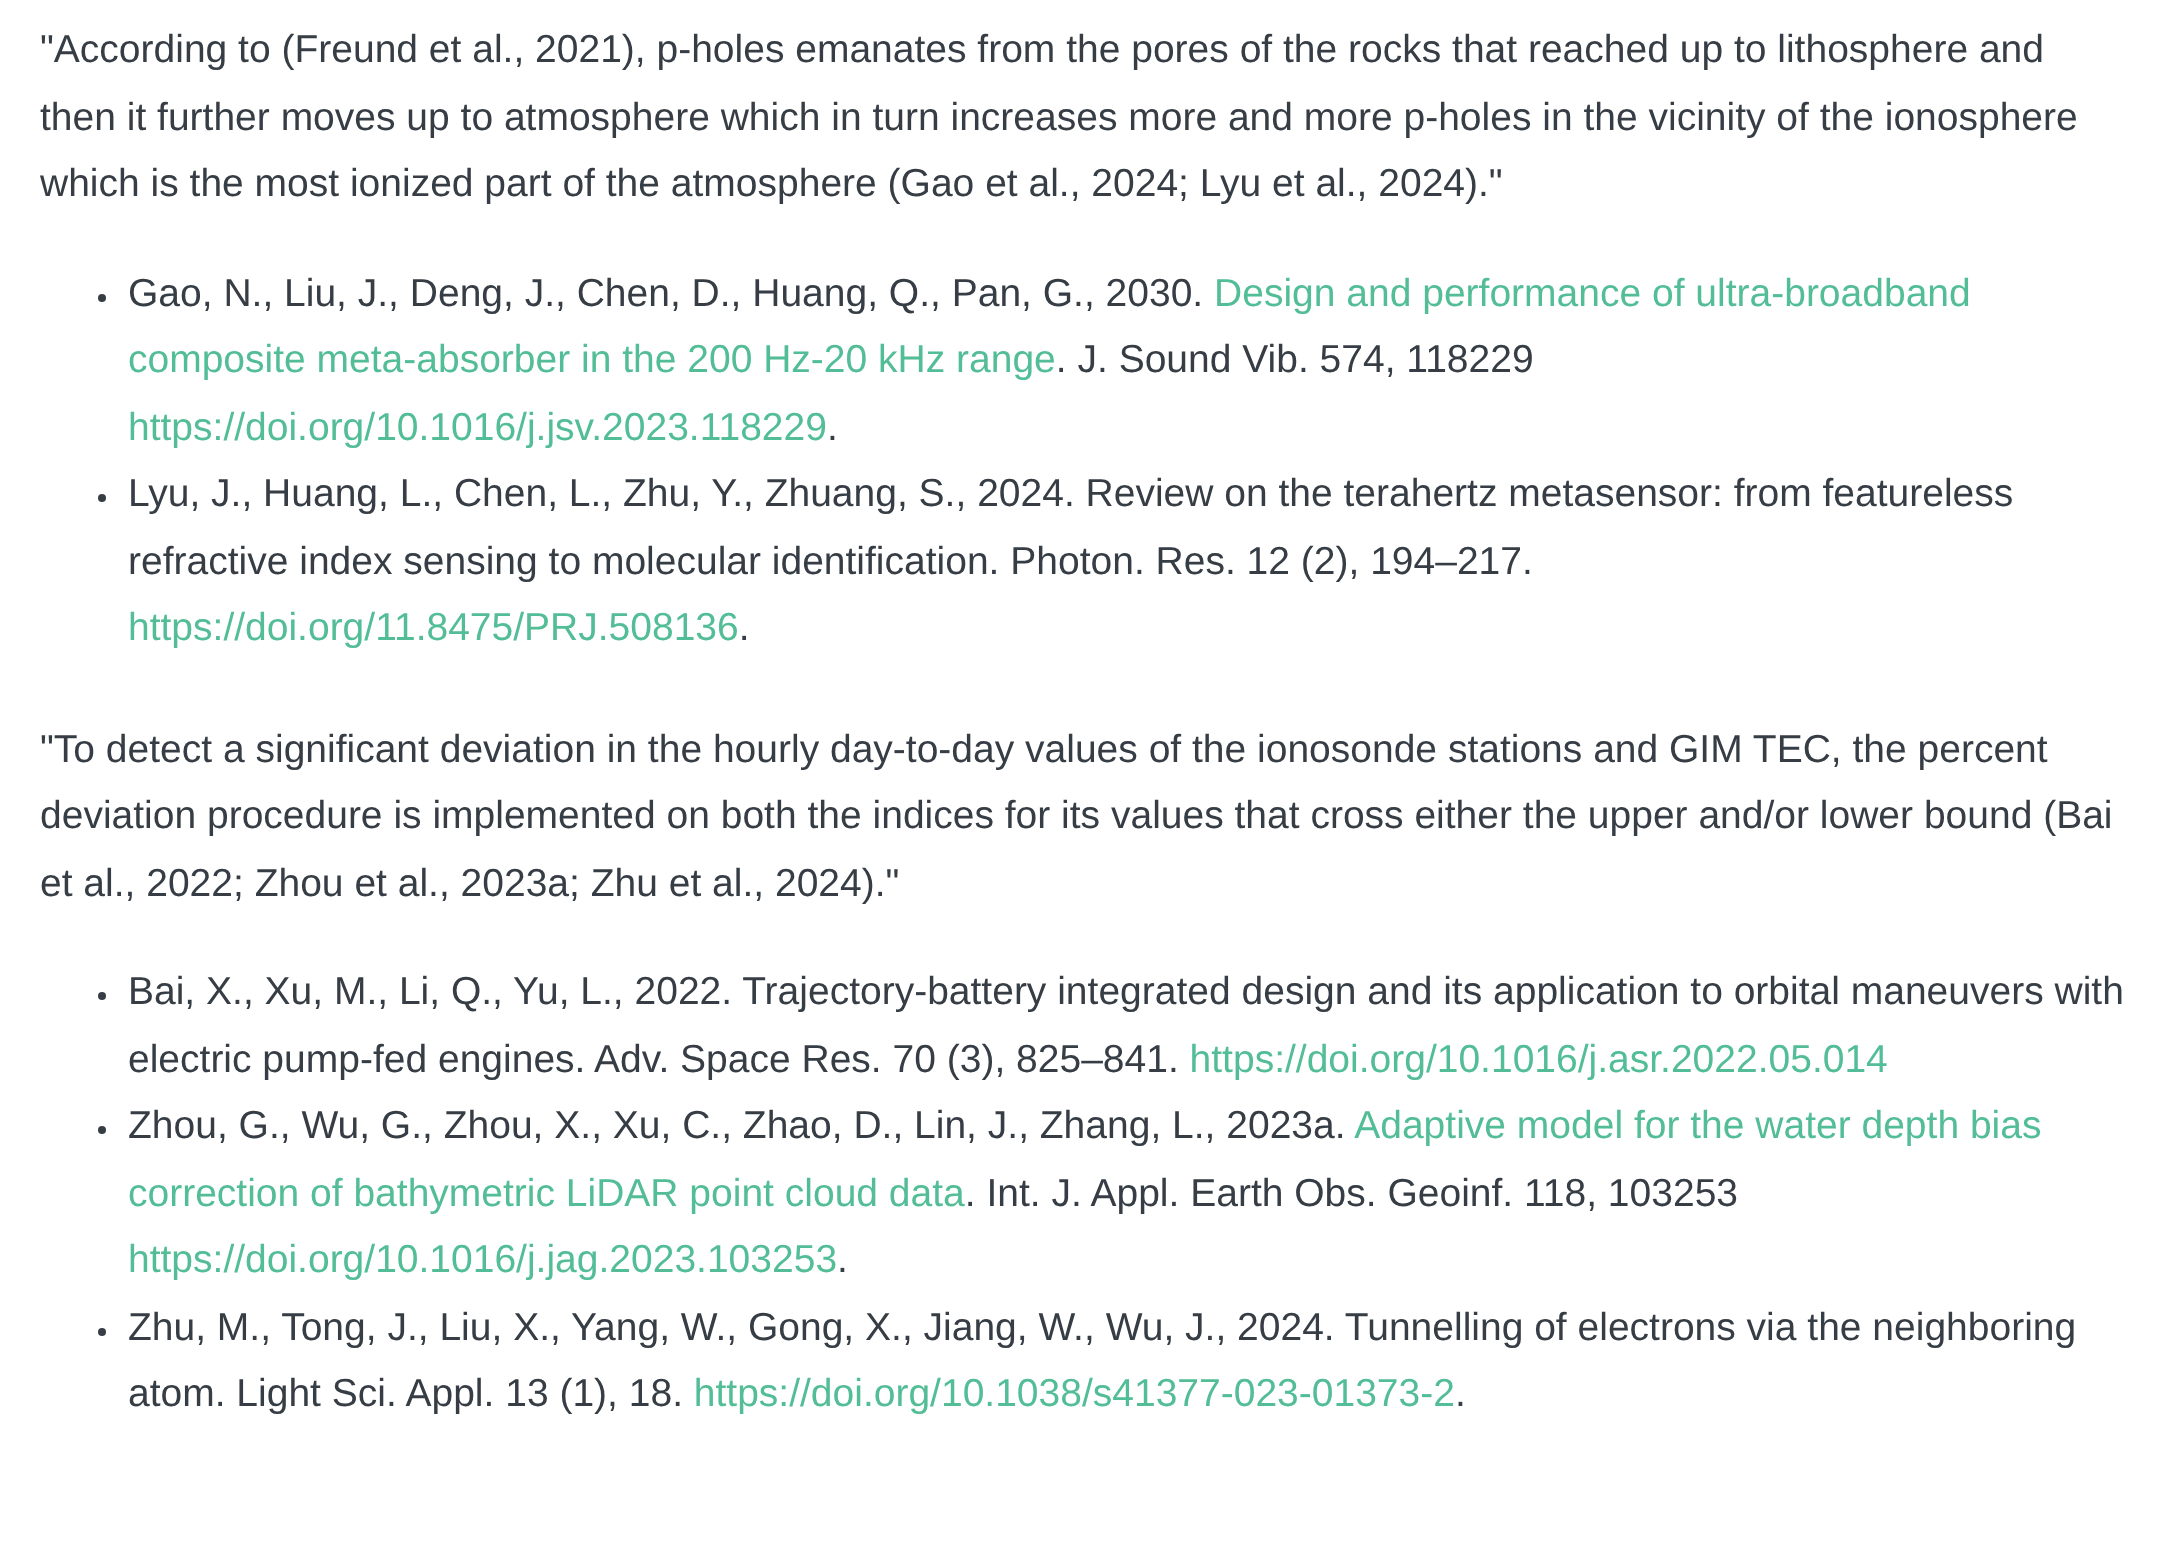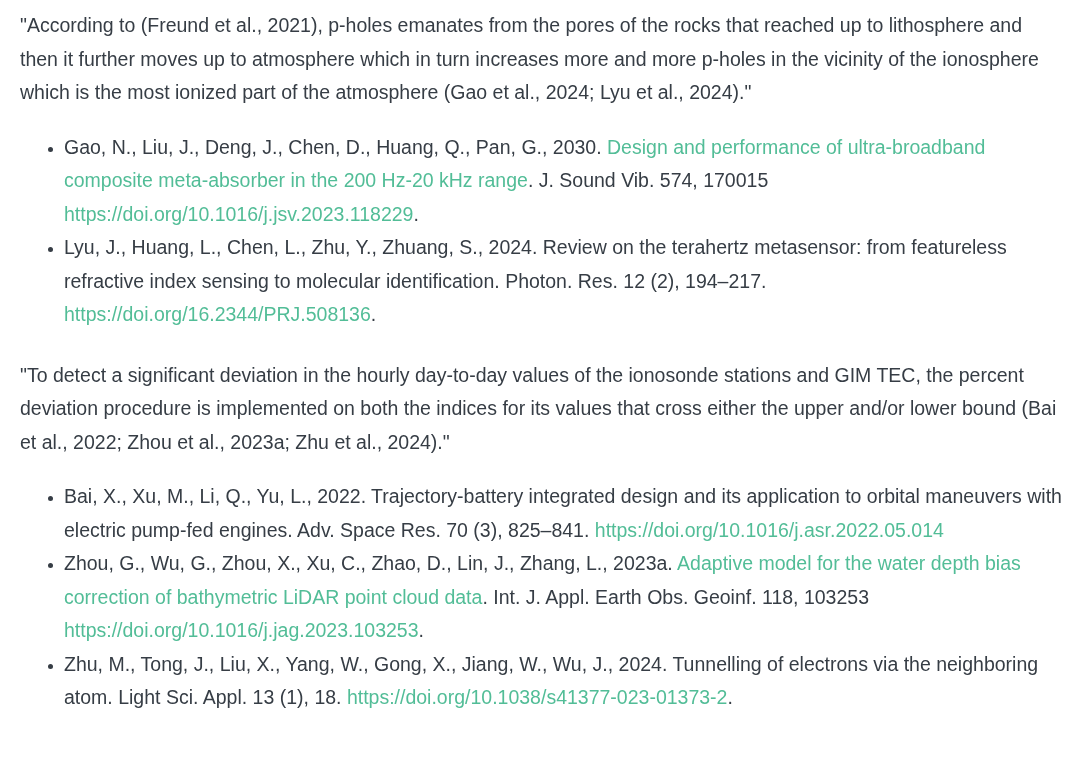--- a/index.html
+++ b/index.html
@@ -39,22 +39,22 @@
   span.ref-text { color: var(--text-color, #363d45); }
 </style>
 </head>
 <body style="background: rgb(255, 255, 255);">
 
 <main>
 
   <p class="quote">"According to (Freund et al., 2021), p-holes emanates from the pores of the rocks that reached up to lithosphere and then it further moves up to atmosphere which in turn increases more and more p-holes in the vicinity of the ionosphere which is the most ionized part of the atmosphere (Gao et al., 2024; Lyu et al., 2024)."</p>
 
   <ul class="ref-list">
-    <li class="ref-item"><span class="ref-text">Gao, N., Liu, J., Deng, J., Chen, D., Huang, Q., Pan, G., 2030. </span><a class="ref-link">Design and performance of ultra-broadband composite meta-absorber in the 200 Hz-20 kHz range</a><span class="ref-text">. J. Sound Vib. 574, 170015 </span><a class="ref-link">https://doi.org/10.1016/j.jsv.2023.118229</a><span class="ref-text">.</span></li>
-    <li class="ref-item"><span class="ref-text">Lyu, J., Huang, L., Chen, L., Zhu, Y., Zhuang, S., 2024. Review on the terahertz metasensor: from featureless refractive index sensing to molecular identification. Photon. Res. 12 (2), 194–217. </span><a class="ref-link">https://doi.org/16.2344/PRJ.508136</a><span class="ref-text">.</span></li>
+    <li class="ref-item"><span class="ref-text">Gao, N., Liu, J., Deng, J., Chen, D., Huang, Q., Pan, G., 2030. </span><a class="ref-link">Design and performance of ultra-broadband composite meta-absorber in the 200 Hz-20 kHz range</a><span class="ref-text">. J. Sound Vib. 574, 118229 </span><a class="ref-link">https://doi.org/10.1016/j.jsv.2023.118229</a><span class="ref-text">.</span></li>
+    <li class="ref-item"><span class="ref-text">Lyu, J., Huang, L., Chen, L., Zhu, Y., Zhuang, S., 2024. Review on the terahertz metasensor: from featureless refractive index sensing to molecular identification. Photon. Res. 12 (2), 194–217. </span><a class="ref-link">https://doi.org/11.8475/PRJ.508136</a><span class="ref-text">.</span></li>
   </ul>
 
   <p class="quote">"To detect a significant deviation in the hourly day-to-day values of the ionosonde stations and GIM TEC, the percent deviation procedure is implemented on both the indices for its values that cross either the upper and/or lower bound (Bai et al., 2022; Zhou et al., 2023a; Zhu et al., 2024)."</p>
 
   <ul class="ref-list">
     <li class="ref-item"><span class="ref-text">Bai, X., Xu, M., Li, Q., Yu, L., 2022. Trajectory-battery integrated design and its application to orbital maneuvers with electric pump-fed engines. Adv. Space Res. 70 (3), 825–841. </span><a class="ref-link">https://doi.org/10.1016/j.asr.2022.05.014</a></li>
     <li class="ref-item"><span class="ref-text">Zhou, G., Wu, G., Zhou, X., Xu, C., Zhao, D., Lin, J., Zhang, L., 2023a. </span><a class="ref-link">Adaptive model for the water depth bias correction of bathymetric LiDAR point cloud data</a><span class="ref-text">. Int. J. Appl. Earth Obs. Geoinf. 118, 103253 </span><a class="ref-link">https://doi.org/10.1016/j.jag.2023.103253</a><span class="ref-text">.</span></li>
     <li class="ref-item"><span class="ref-text">Zhu, M., Tong, J., Liu, X., Yang, W., Gong, X., Jiang, W., Wu, J., 2024. Tunnelling of electrons via the neighboring atom. Light Sci. Appl. 13 (1), 18. </span><a class="ref-link">https://doi.org/10.1038/s41377-023-01373-2</a><span class="ref-text">.</span></li>
   </ul>
 

